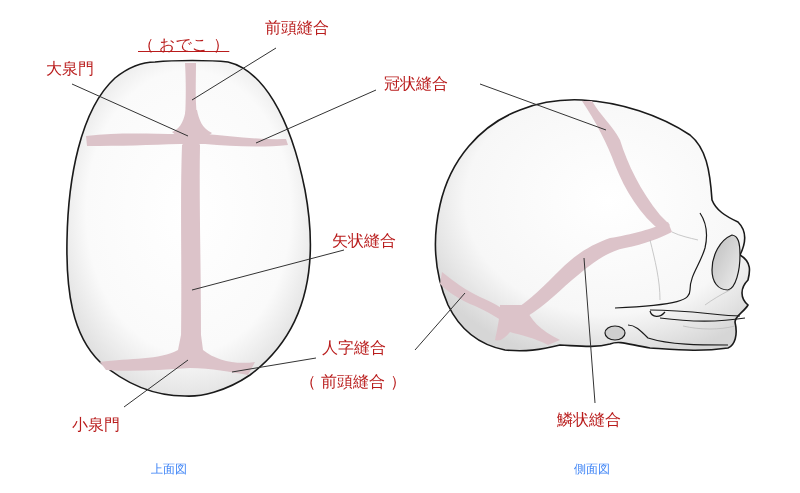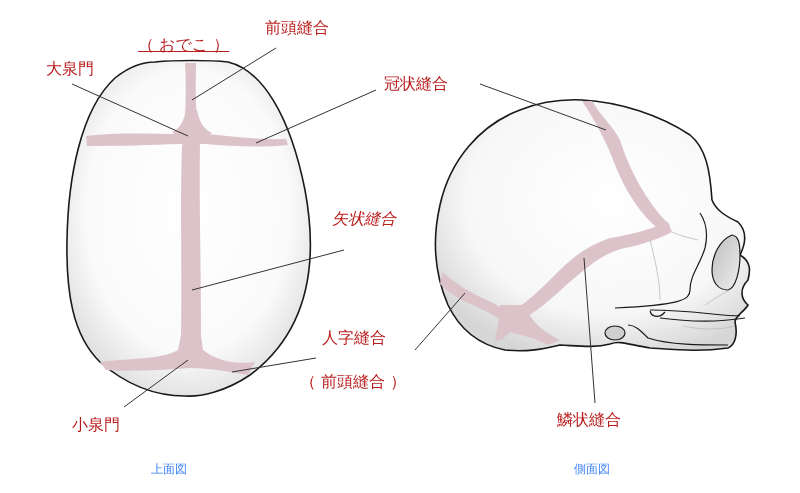--- a/index.html
+++ b/index.html
@@ -86,20 +86,20 @@
     <line x1="415" y1="350" x2="465" y2="293"></line>
     <line x1="124" y1="407" x2="188" y2="360"></line>
     <line x1="584" y1="258" x2="595" y2="403"></line>
   </g>
 </svg>
 
 <div class="label" style="left:138px; top:36px;text-decoration:underline;">（ おでこ ）</div>
 <div class="label" style="left:265px; top:19px;">前頭縫合</div>
 <div class="label" style="left:46px; top:60px;">大泉門</div>
 <div class="label" style="left:384px; top:75px;">冠状縫合</div>
-<div class="label" style="left:332px; top:210px;font-style:italic;">矢状縫合</div>
-<div class="label" style="left:322px; top:329px;font-family:Liberation Serif, serif;">人字縫合</div>
+<div class="label" style="left:332px; top:232px;">矢状縫合</div>
+<div class="label" style="left:322px; top:339px;font-family:Liberation Serif, serif;">人字縫合</div>
 <div class="label" style="left:300px; top:373px;">（ 前頭縫合 ）</div>
 <div class="label" style="left:72px; top:416px;">小泉門</div>
 <div class="label" style="left:557px; top:411px;">鱗状縫合</div>
 
 <div class="caption" style="left:151px; top:458px;">上面図</div>
 <div class="caption" style="left:574px; top:458px;">側面図</div>
 
 </body></html>

